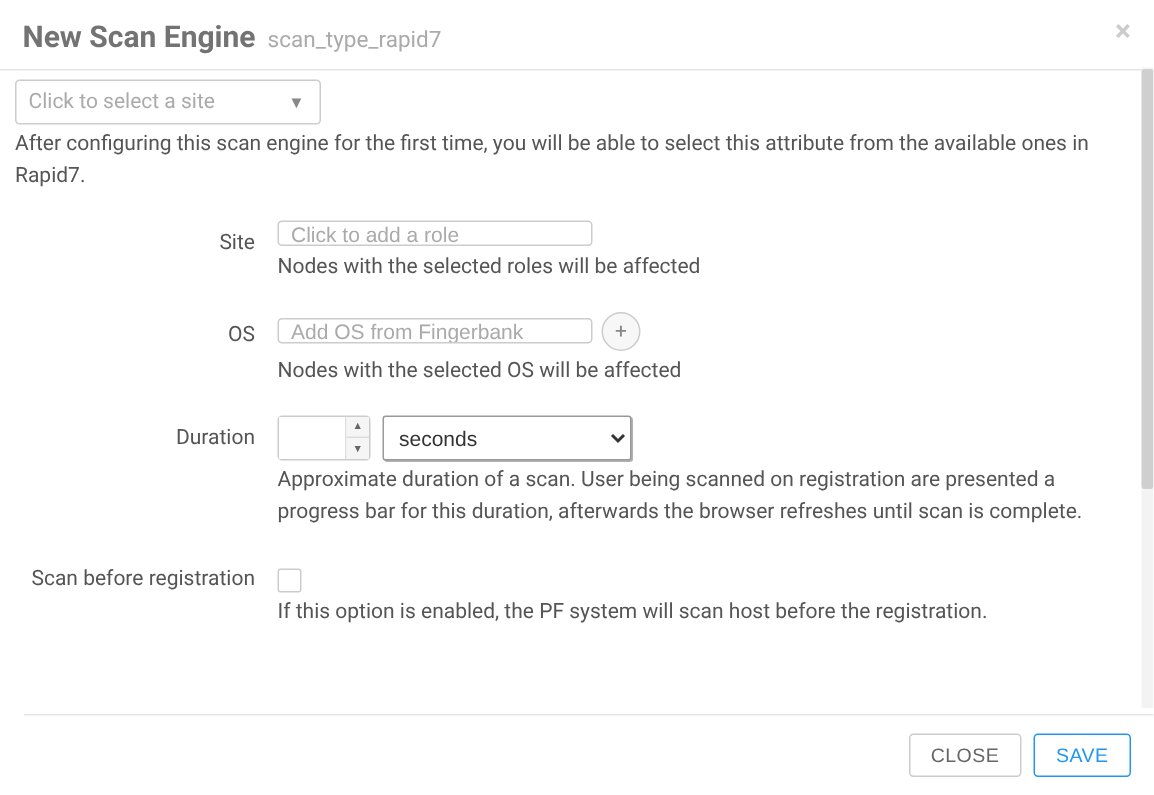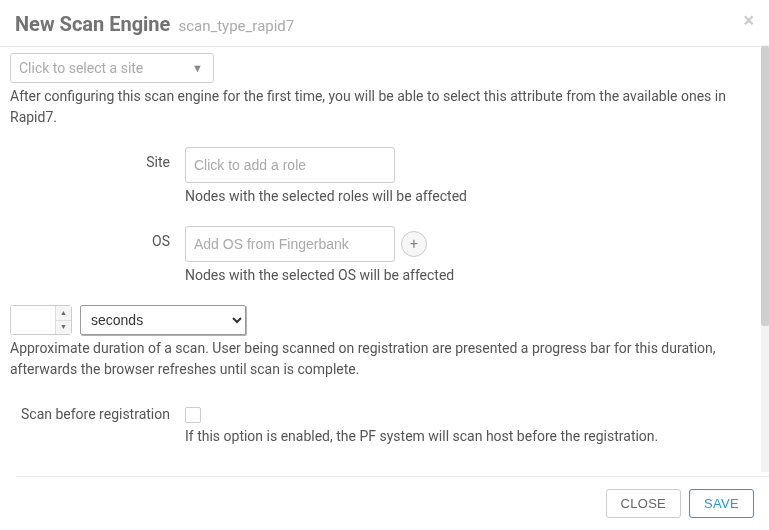--- a/index.html
+++ b/index.html
@@ -88,21 +88,21 @@
   }
   .select-caret {
     position: absolute;
     right: 10px;
     color: #888;
     font-size: 11px;
   }
   .text-input {
     border: 1px solid #ccc;
     border-radius: 3px;
-    height: 36px;
+    height: 17px;
     width: 210px;
     padding: 0 8px;
     font-size: 14px;
     color: #555;
     outline: none;
   }
   .text-input::placeholder { color: #aaa; }
   .os-row {
     display: flex;
     align-items: center;
@@ -267,20 +267,21 @@
         <div class="plus-btn">
           <span>+</span>
         </div>
       </div>
       <div class="help-text">Nodes with the selected OS will be affected</div>
     </div>
   </div>
   <div class="row-spacer"></div>
 
   <div class="form-row">
+    <div class="form-label">Duration</div>
     <div class="form-content">
       <div class="duration-row">
         <div class="num-input">
           <input class="num-field" value="" style="">
           <div class="spinners">
             <div class="spin up">▲</div>
             <div class="spin">▼</div>
           </div>
         </div>
         <select class="unit-select">

